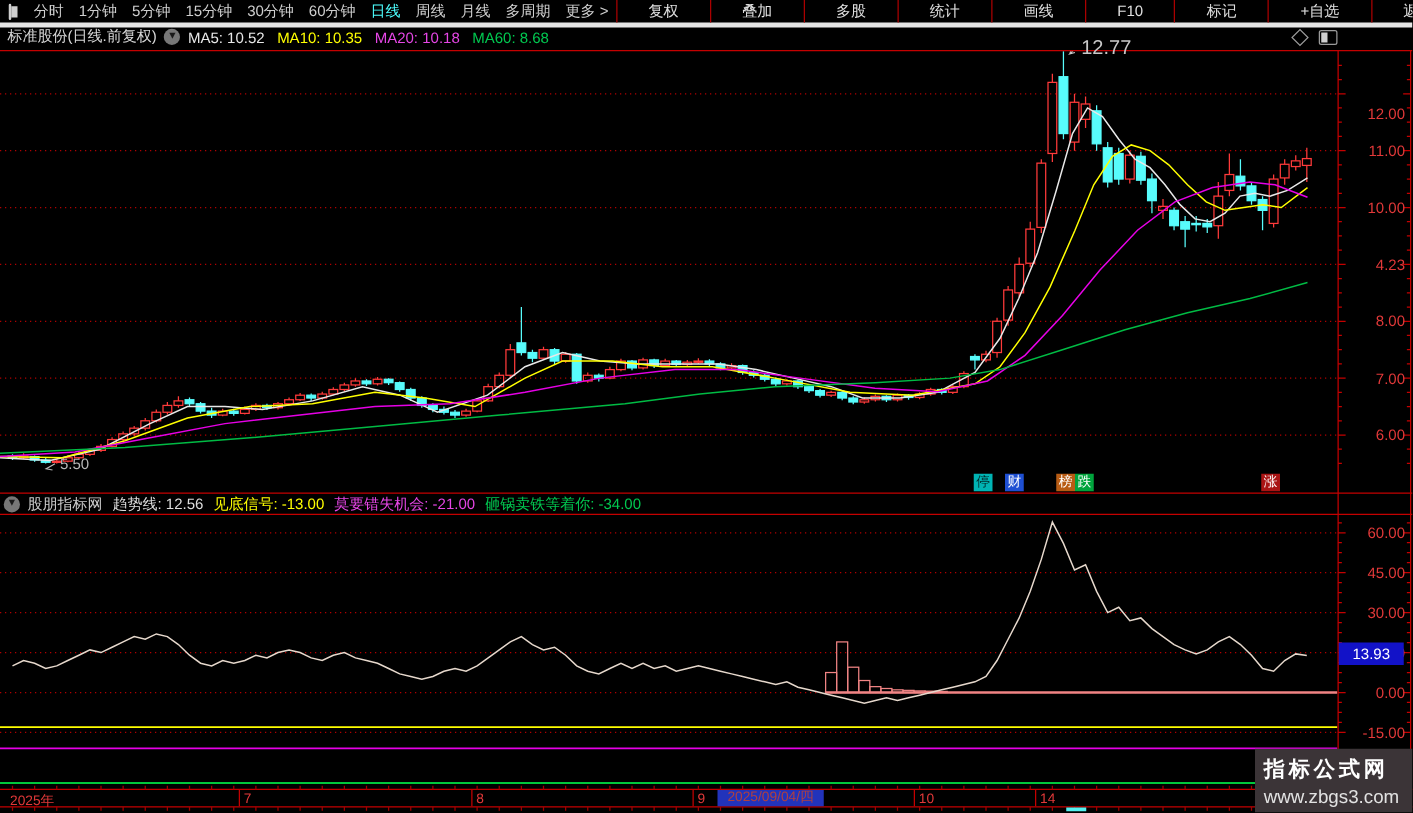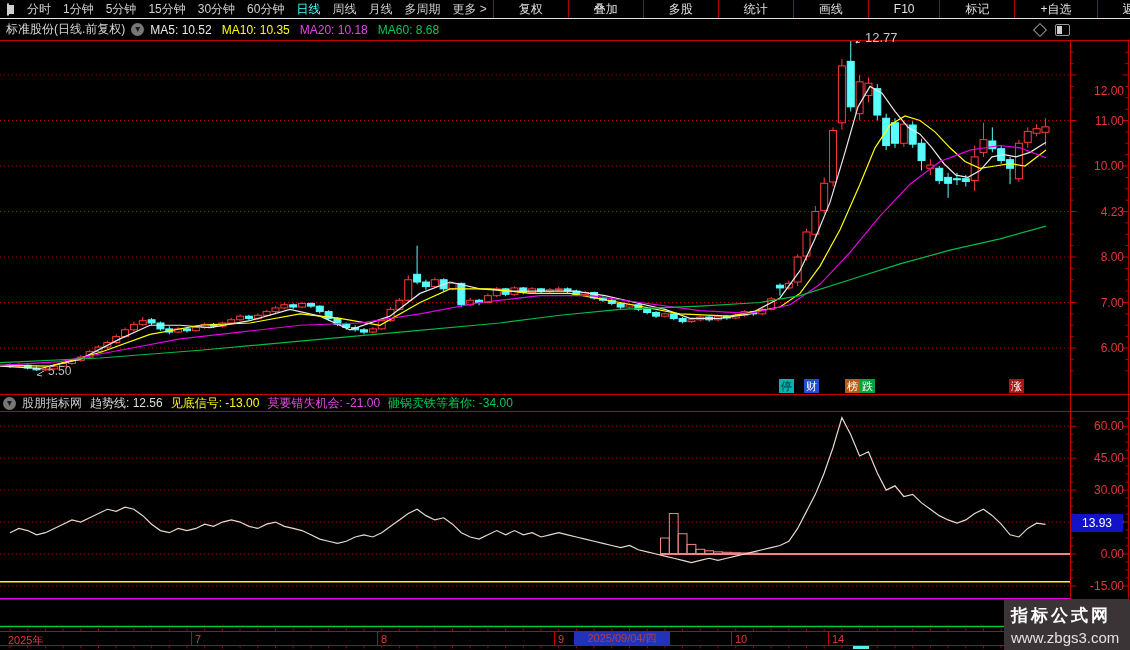--- a/index.html
+++ b/index.html
@@ -1,19 +1,19 @@
 <!DOCTYPE html>
 <html><head>
 <meta charset="utf-8">
 <style>
   html,body{margin:0;padding:0;background:#000;width:1130px;height:650px;overflow:hidden;
     font-family:"Liberation Sans",sans-serif;position:relative;}
   
   #topbar{position:absolute;left:0;top:0;width:1130px;height:18px;background:#000;
-    border-bottom:1px solid #e5e5e5;display:flex;align-items:center;font-size:12px;color:#cfcfcf;}
+    border-bottom:4px solid #e5e5e5;display:flex;align-items:center;font-size:12px;color:#cfcfcf;}
   #tb-icon{width:15px;height:11px;border:1px solid #cfcfcf;border-radius:2px;margin:0 6px 0 7px;position:relative;}
   #tb-icon::after{content:"";position:absolute;left:1px;top:1px;bottom:1px;width:5px;background:#cfcfcf;}
   #tb-sep{width:1px;height:18px;background:#aa0000;margin-right:6px;}
   .tb-item{padding:0 6px;cursor:default;white-space:nowrap;}
   .tb-item.active{color:#4dffff;}
   #topbar-right{margin-left:auto;display:flex;height:18px;align-items:center;}
   .tb-btn{padding:0 25px;border-left:1px solid #aa0000;height:18px;line-height:18px;color:#e0e0e0;white-space:nowrap;}
   
   #titlebar{position:absolute;left:0;top:19px;width:1130px;height:21px;display:flex;align-items:center;
     font-size:12px;color:#d8d8d8;}
@@ -28,23 +28,23 @@
   
   #subheader{position:absolute;left:0;top:395px;width:1130px;height:16px;display:flex;align-items:center;
     font-size:12px;color:#cccccc;}
   .ind-label{margin-right:8px;white-space:nowrap;}
   
   .axlabel{position:absolute;width:50px;text-align:right;font-size:12px;color:#e23939;}
   .xlabel{position:absolute;font-size:11px;color:#e23939;top:633px;}
   .badge{position:absolute;top:379px;width:15px;height:14px;font-size:11px;line-height:14px;text-align:center;}
   #val-badge{position:absolute;left:1071px;top:514px;width:52px;height:18px;background:#1212c8;color:#fff;
     font-size:12px;line-height:18px;text-align:center;}
-  #date-badge{position:absolute;left:574px;top:632px;width:96px;height:13px;background:#2233bb;color:#b04040;
+  #date-badge{position:absolute;left:574px;top:632px;width:85px;height:13px;background:#2233bb;color:#b04040;
     font-size:11px;line-height:13px;text-align:center;white-space:nowrap;}
-  #annot-high{position:absolute;left:865px;top:30px;font-size:13px;color:#c8c8c8;text-align:center;}
+  #annot-high{position:absolute;left:865px;top:30px;font-size:16px;color:#c8c8c8;text-align:center;}
   #annot-low{position:absolute;left:48px;top:364px;font-size:12px;color:#b8b8b8;}
   #watermark{position:absolute;left:1004px;top:599px;width:126px;height:51px;background:#3b3437;z-index:6;
     padding-left:7px;box-sizing:border-box;}
   #wm1{font-size:17px;font-weight:bold;color:#fff;letter-spacing:3px;margin-top:5px;}
   #wm2{font-size:15px;color:#e2e2e2;margin-top:2px;}
   #mini-dash{position:absolute;left:853px;top:646px;width:16px;height:3px;background:#54f0f0;}
   svg{position:absolute;left:0;top:0;}
 </style>
 </head>
 <body>

